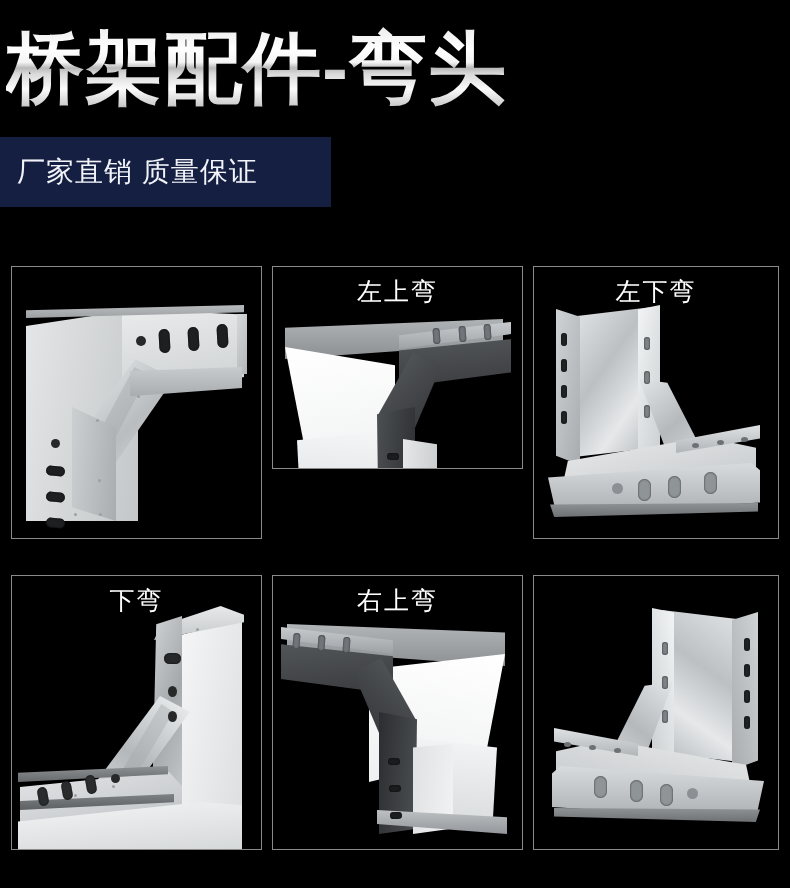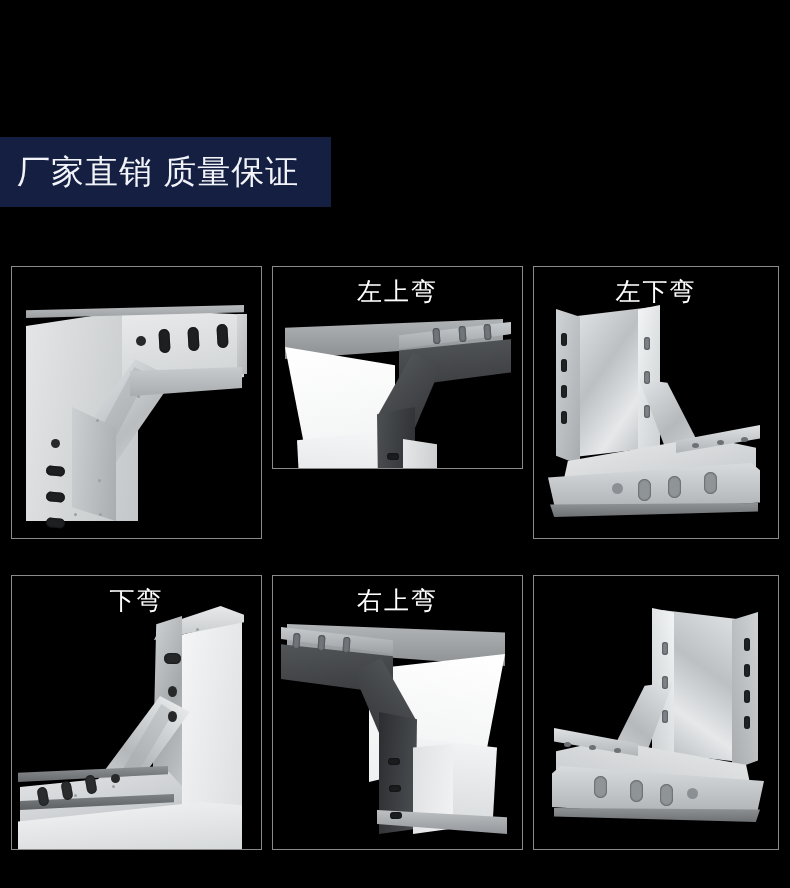--- a/index.html
+++ b/index.html
@@ -61,21 +61,21 @@
     left: 0;
     top: 137px;
     width: 331px;
     height: 70px;
     background: #151f42;
     display: flex;
     align-items: center;
   }
   .sub-banner-text {
     color: #f2f4fa;
-    font-size: 33px;
+    font-size: 28px;
     line-height: 38px;
     font-weight: 400;
     letter-spacing: 1px;
     padding-left: 17px;
     white-space: nowrap;
     font-family: "Liberation Sans", "DejaVu Sans", sans-serif;
   }
 
   
   .grid {
@@ -145,20 +145,21 @@
 
   
   .poly { position: absolute; }
 </style>
 </head>
 <body>
 
 <div id="page">
 
   <div class="header">
+    <div class="main-title">桥架配件-弯头</div>
 
     <div class="sub-banner">
       <div class="sub-banner-text">厂家直销 质量保证</div>
     </div>
   </div>
 
   <div class="grid">
 
     <div class="panel" style="left:0px; top:0px; width:251px; height:273px;">
 

